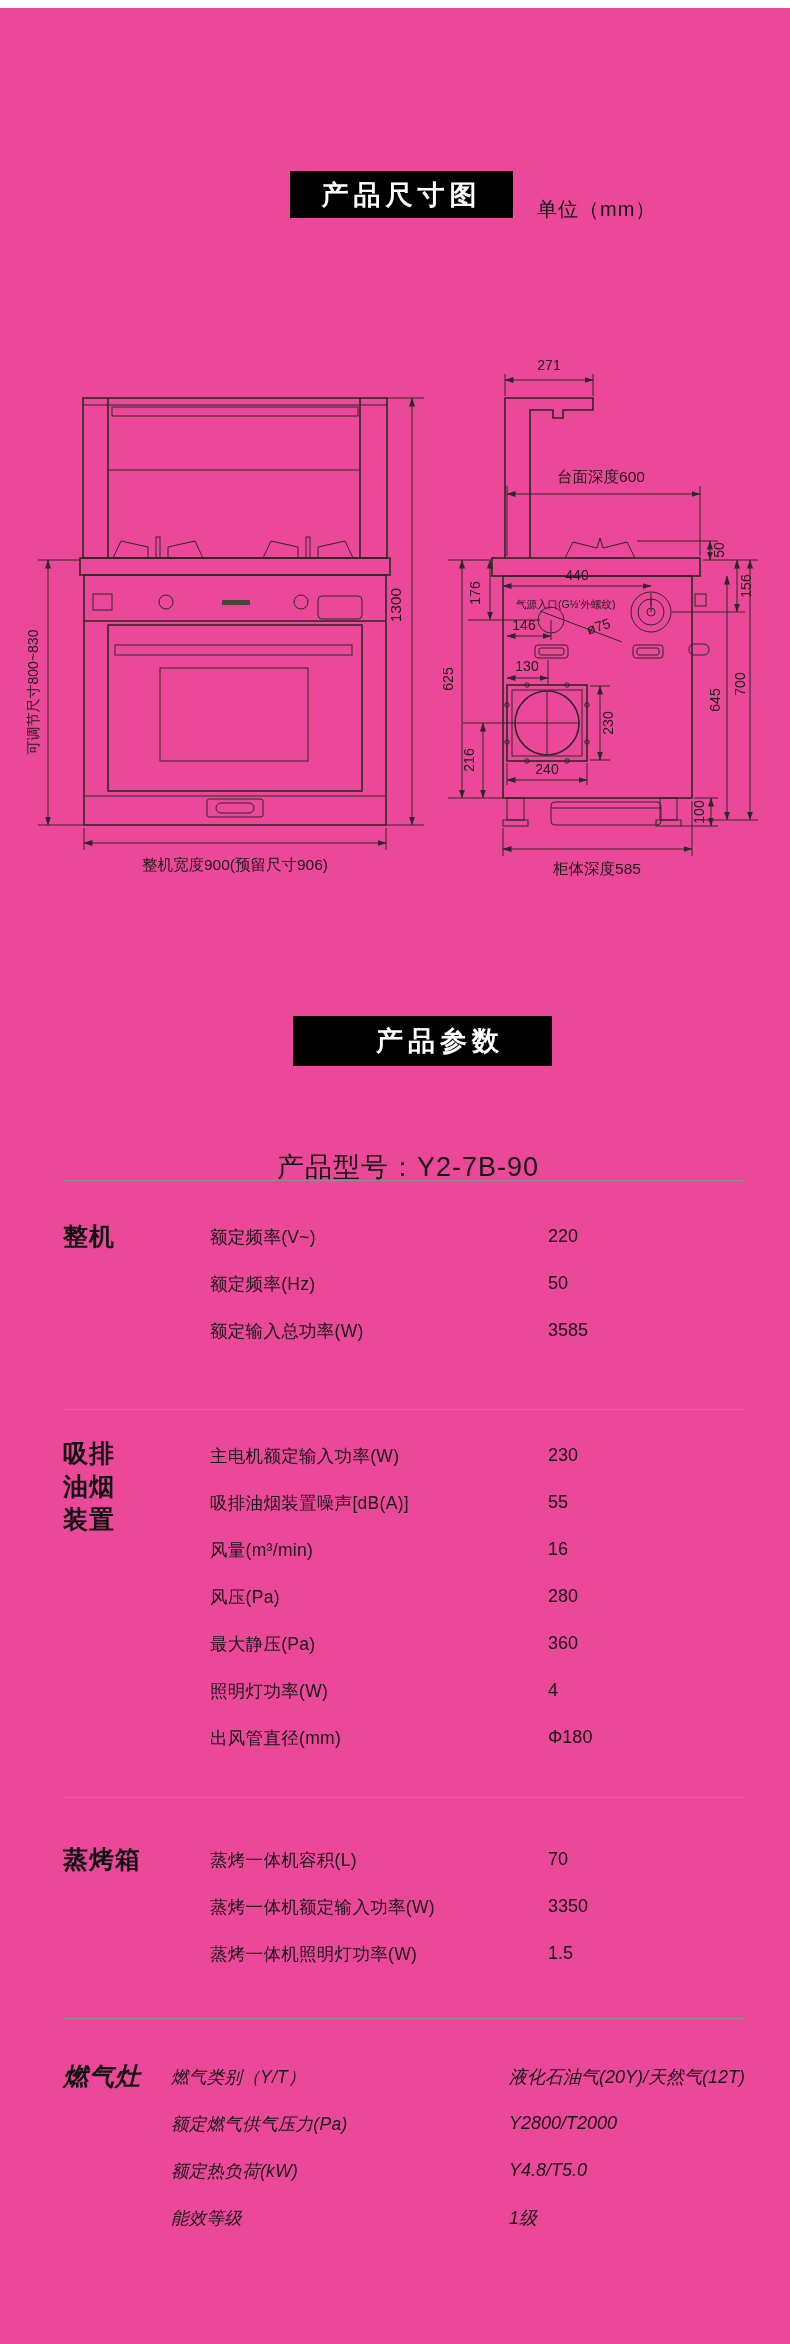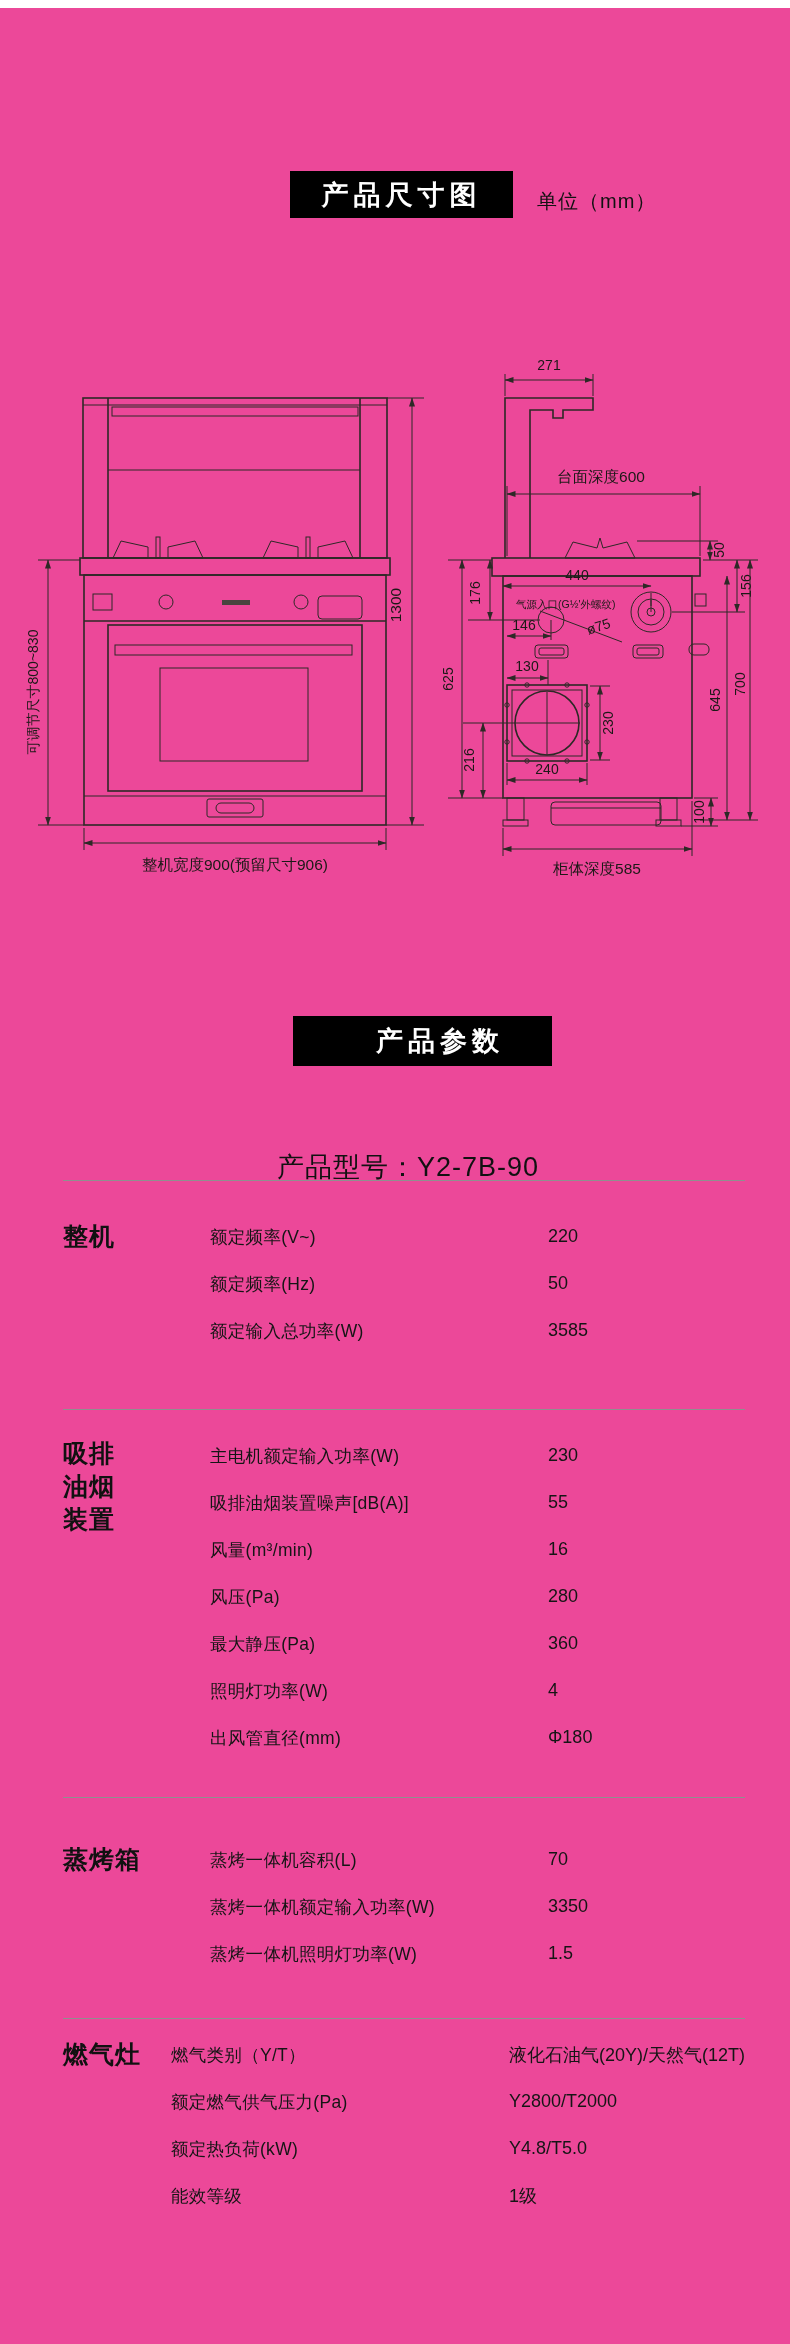--- a/index.html
+++ b/index.html
@@ -3,37 +3,37 @@
 <meta charset="utf-8">
 <style>
   html,body{margin:0;padding:0;background:#fff;}
   body{font-family:"Liberation Sans","DejaVu Sans",sans-serif;}
   #page{position:relative;width:790px;height:2344px;background:#ec4899;overflow:hidden;margin:8px auto;}
 
   .title-box{position:absolute;background:#000;color:#fff;display:flex;align-items:center;justify-content:center;
     font-weight:bold;font-size:27px;letter-spacing:5px;}
   #dim-title{left:290px;top:163px;width:223px;height:47px;}
   #param-title{left:293px;top:1008px;width:224px;height:50px;padding-left:35px;}
-  .unit-label{position:absolute;left:537px;top:180px;font-size:20px;color:#111;letter-spacing:1px;}
+  .unit-label{position:absolute;left:537px;top:188px;font-size:20px;color:#111;letter-spacing:1px;}
   .model-line{position:absolute;left:277px;top:1141px;font-size:27px;color:#111;letter-spacing:1px;}
 
   svg{position:absolute;left:0;top:0;}
   .ln{stroke:#2d2926;stroke-width:1.6;fill:none;stroke-linejoin:miter;}
   .thin{stroke:#2d2926;stroke-width:1;fill:none;}
   .dim{stroke:#2d2926;stroke-width:1;fill:none;}
   .dtxt{fill:#1c1917;font-size:14px;font-family:"Liberation Sans","DejaVu Sans",sans-serif;}
   .dtxt-lg{font-size:15.5px;}
   .dtxt-sm{font-size:10.5px;}
 
   .specs{position:absolute;left:63px;top:1172px;width:682px;}
   .spec-section{display:flex;border-top:1.5px solid #8f8f8f;box-sizing:content-box;}
   .s1{padding:32px 0 55px;}
   .s2{padding:22px 0 36px;}
   .s3{padding:38px 0 41px;}
-  .s4{padding:12px 0 0;}
+  .s4{padding:34px 0 0;font-style:italic;}
   .sec-name{width:147px;font-size:25px;font-weight:bold;color:#111;line-height:47px;letter-spacing:1px;}
   .sec-name.multi{line-height:33px;padding-top:5px;}
   .sec-rows{flex:1;}
   .spec-row{display:flex;height:47px;align-items:center;}
   .spec-label{width:338px;font-size:17.5px;color:#151515;letter-spacing:0.3px;}
   .spec-value{font-size:18px;color:#151515;white-space:nowrap;}
 </style>
 </head>
 <body>
 

